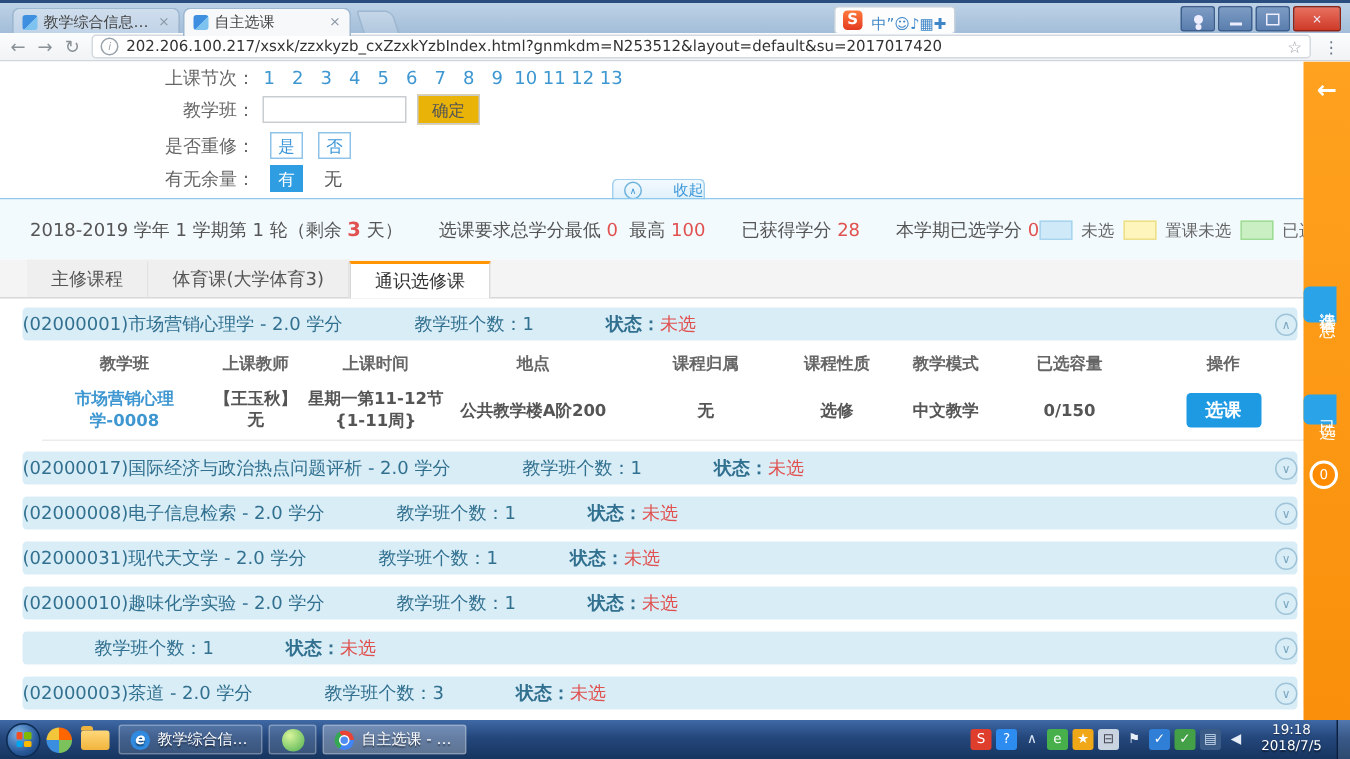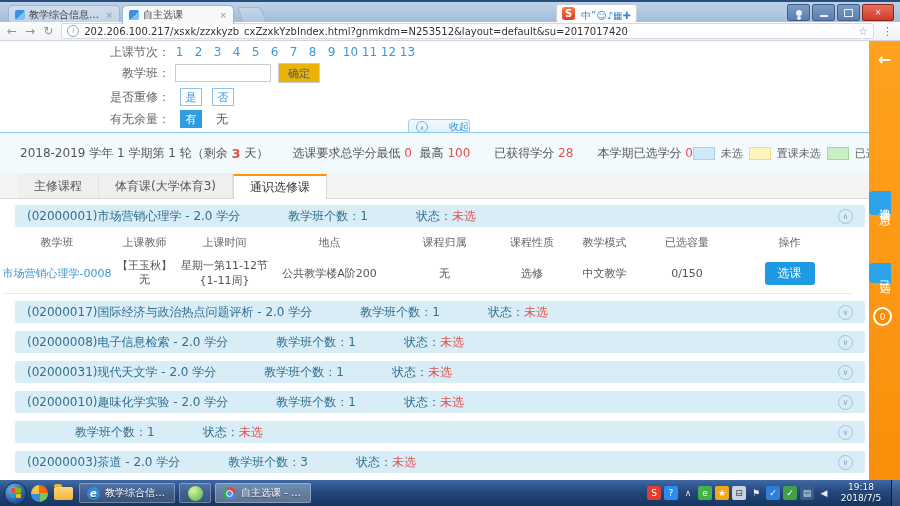--- a/index.html
+++ b/index.html
@@ -64,27 +64,27 @@
   .ml{margin-left:24px;}
   .legend{margin-left:auto;display:flex;align-items:center;gap:6px;font-size:11px;color:#666;}
   .sw{width:20px;height:11px;border:1px solid #ccc;flex:none;}
   .tabbar{position:absolute;top:132px;left:0;right:31px;height:26px;background:#f4f4f4;
     border-bottom:1px solid #d9d9d9;display:flex;align-items:flex-end;padding-left:18px;box-sizing:border-box;}
   .ctab{height:25px;line-height:23px;padding:0 16px;font-size:12px;color:#555;background:#efefef;
     border-right:1px solid #e2e2e2;border-top:2px solid transparent;box-sizing:border-box;cursor:pointer;}
   .ctab.active{background:#fff;border-top:2px solid #ff9502;color:#333;
     border-left:1px solid #d9d9d9;border-right:1px solid #d9d9d9;margin-bottom:-1px;}
   .bar{display:flex;align-items:center;height:22px;background:#d9edf7;border-radius:3px;
-    padding:0 12px;font-size:12px;color:#31708f;box-sizing:border-box;}
+    padding:0 0;font-size:12px;color:#31708f;box-sizing:border-box;}
   .bar .c{margin-left:48px;}
-  .bar .s{margin-left:48px;}
+  .bar .s{margin-left:48px;font-weight:bold;}
   .chev{margin-left:auto;width:13px;height:13px;border:1px solid #9fc4d8;border-radius:50%;color:#7aa7c0;
     font-size:8px;display:flex;align-items:center;justify-content:center;flex:none;}
   .openbar{position:absolute;top:164px;left:15px;width:850px;}
-  .ctable{position:absolute;top:190px;left:2px;width:850px;font-size:11px;color:#555;}
+  .ctable{position:absolute;top:190px;left:28px;width:850px;font-size:11px;color:#555;font-weight:bold;}
   .thead,.trow{display:grid;grid-template-columns:110px 65px 95px 115px 115px 60px 85px 80px 125px;
     align-items:center;text-align:center;}
   .thead{height:22px;color:#666;}
   .trow{height:40px;border-bottom:1px solid #ececec;}
   .link{color:#3e97d1;}
   .t2{line-height:14px;}
   .btn-select{display:inline-block;background:#1e9ae3;color:#fff;font-size:12px;padding:3px 13px;border-radius:3px;cursor:pointer;}
   .clist{position:absolute;top:260px;left:15px;width:850px;}
   .clist .bar{margin-bottom:8px;}
   

